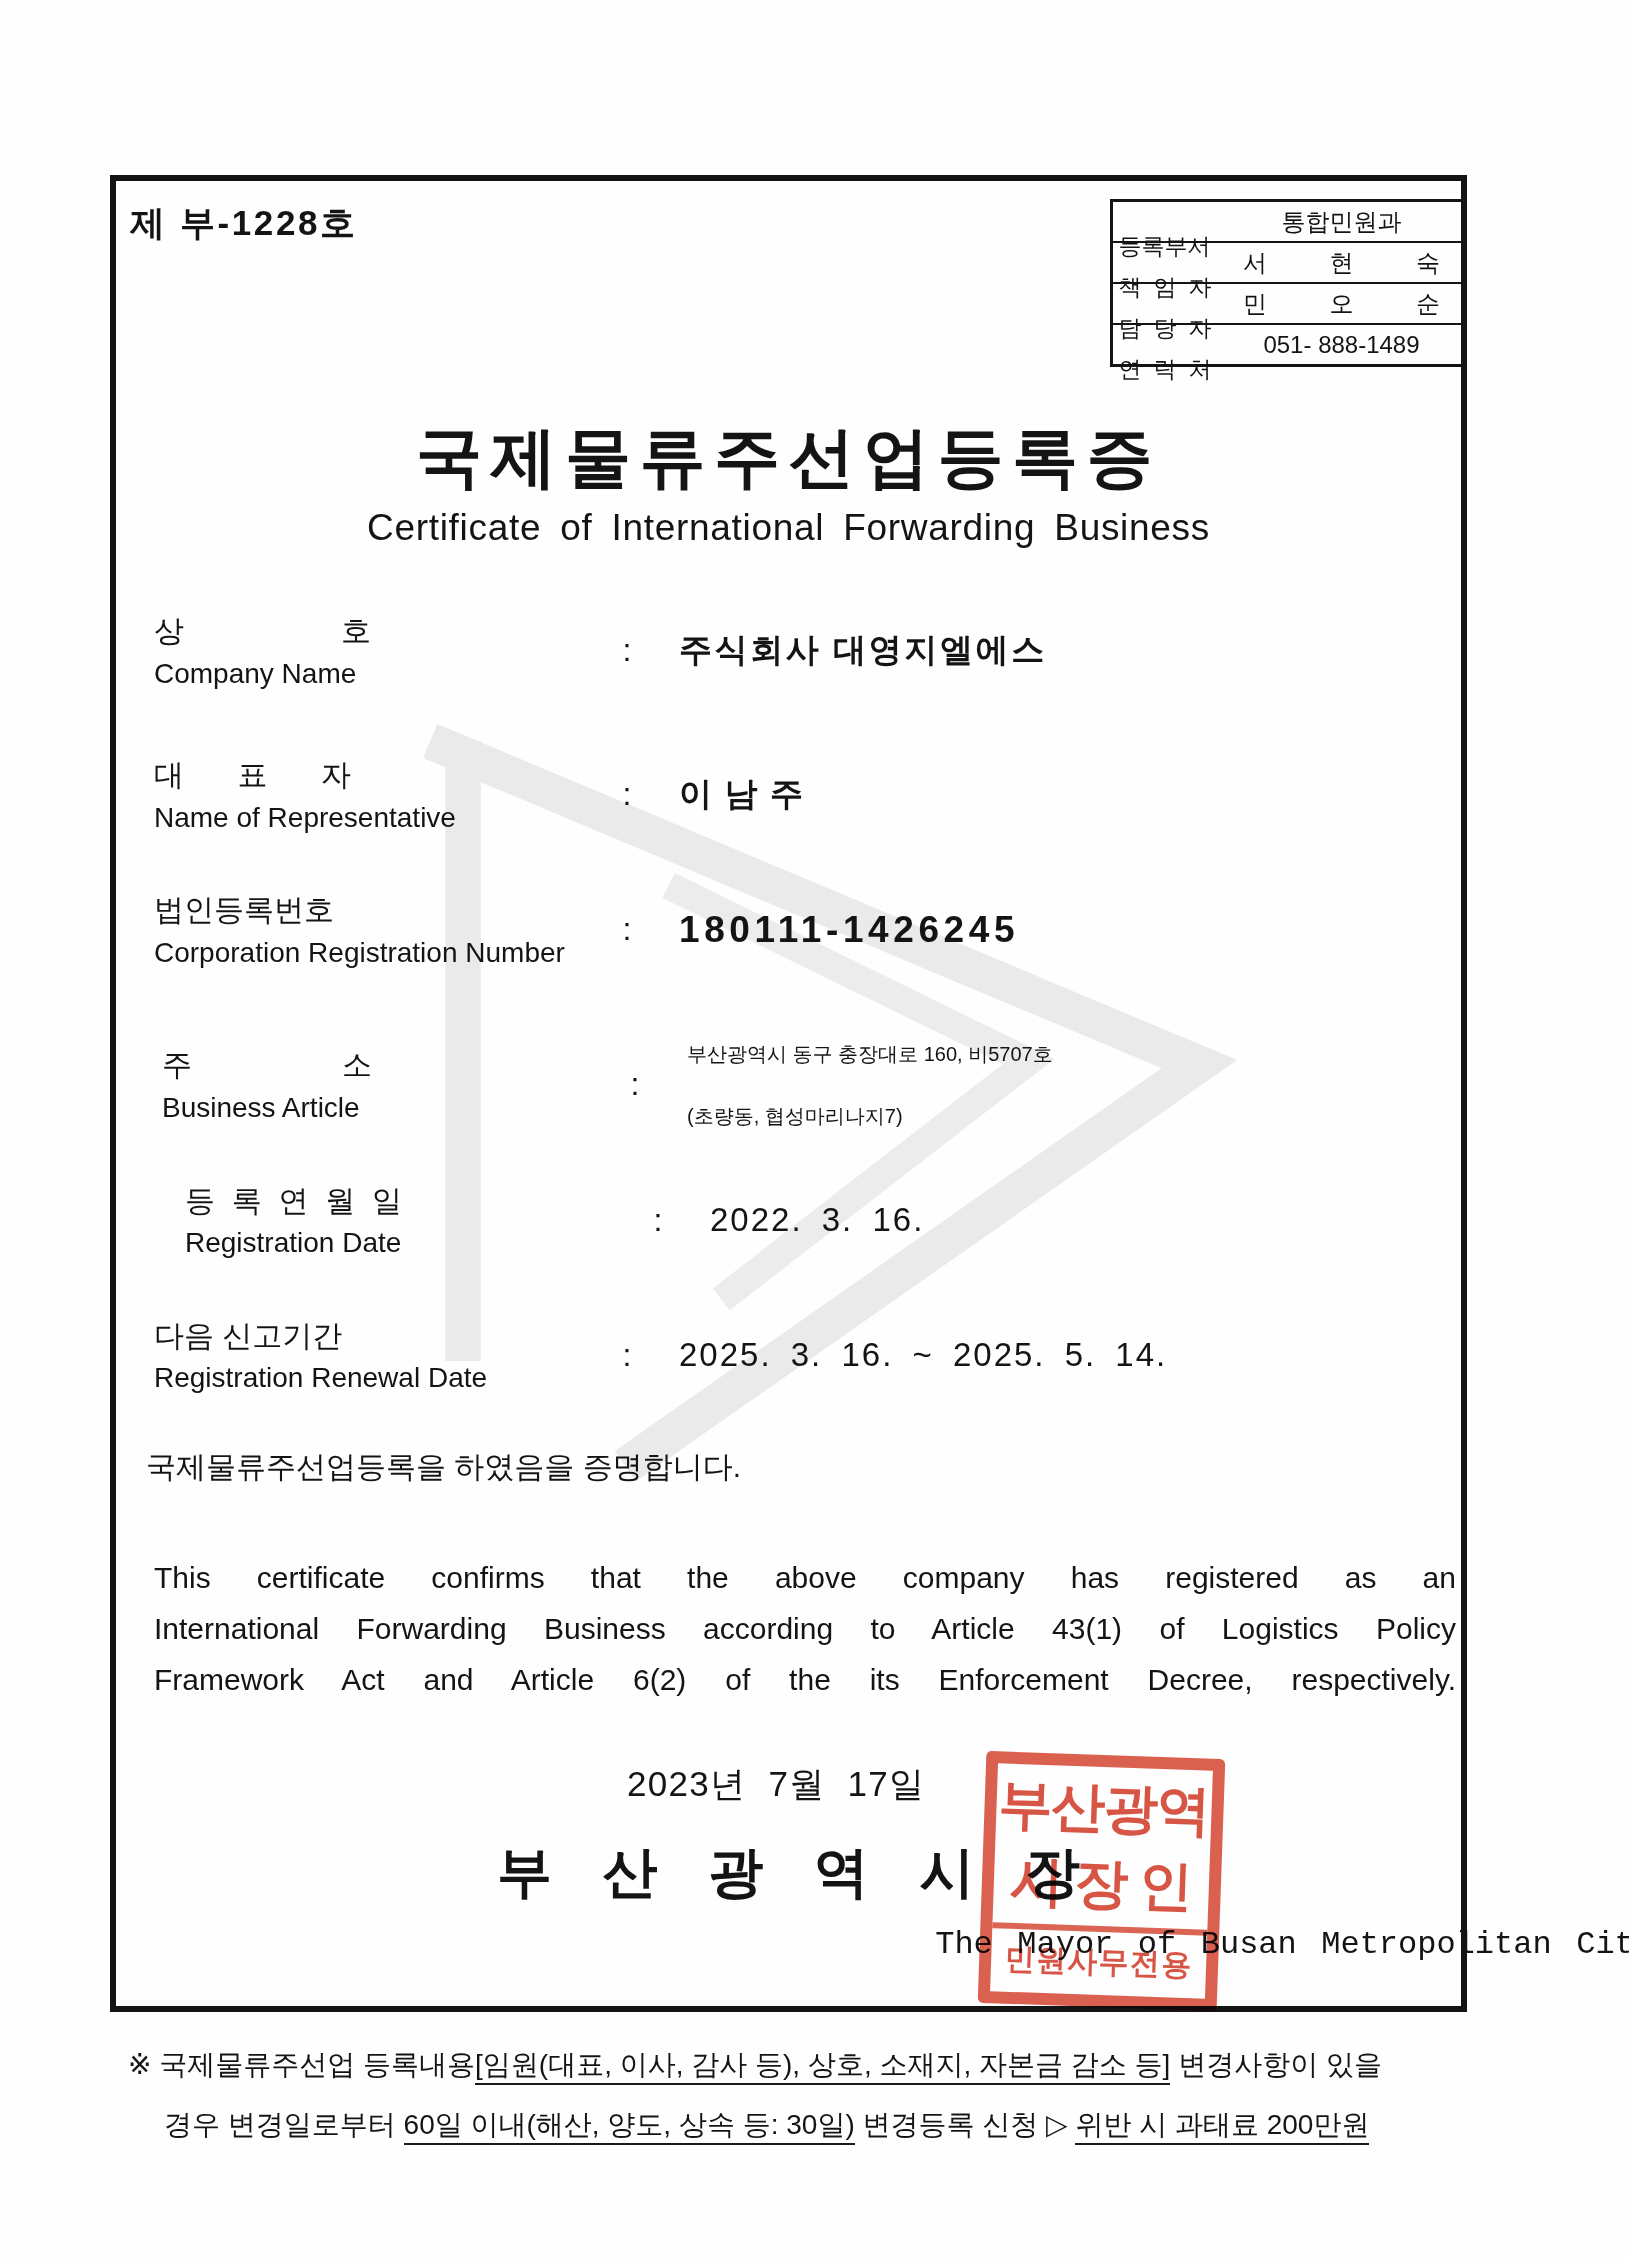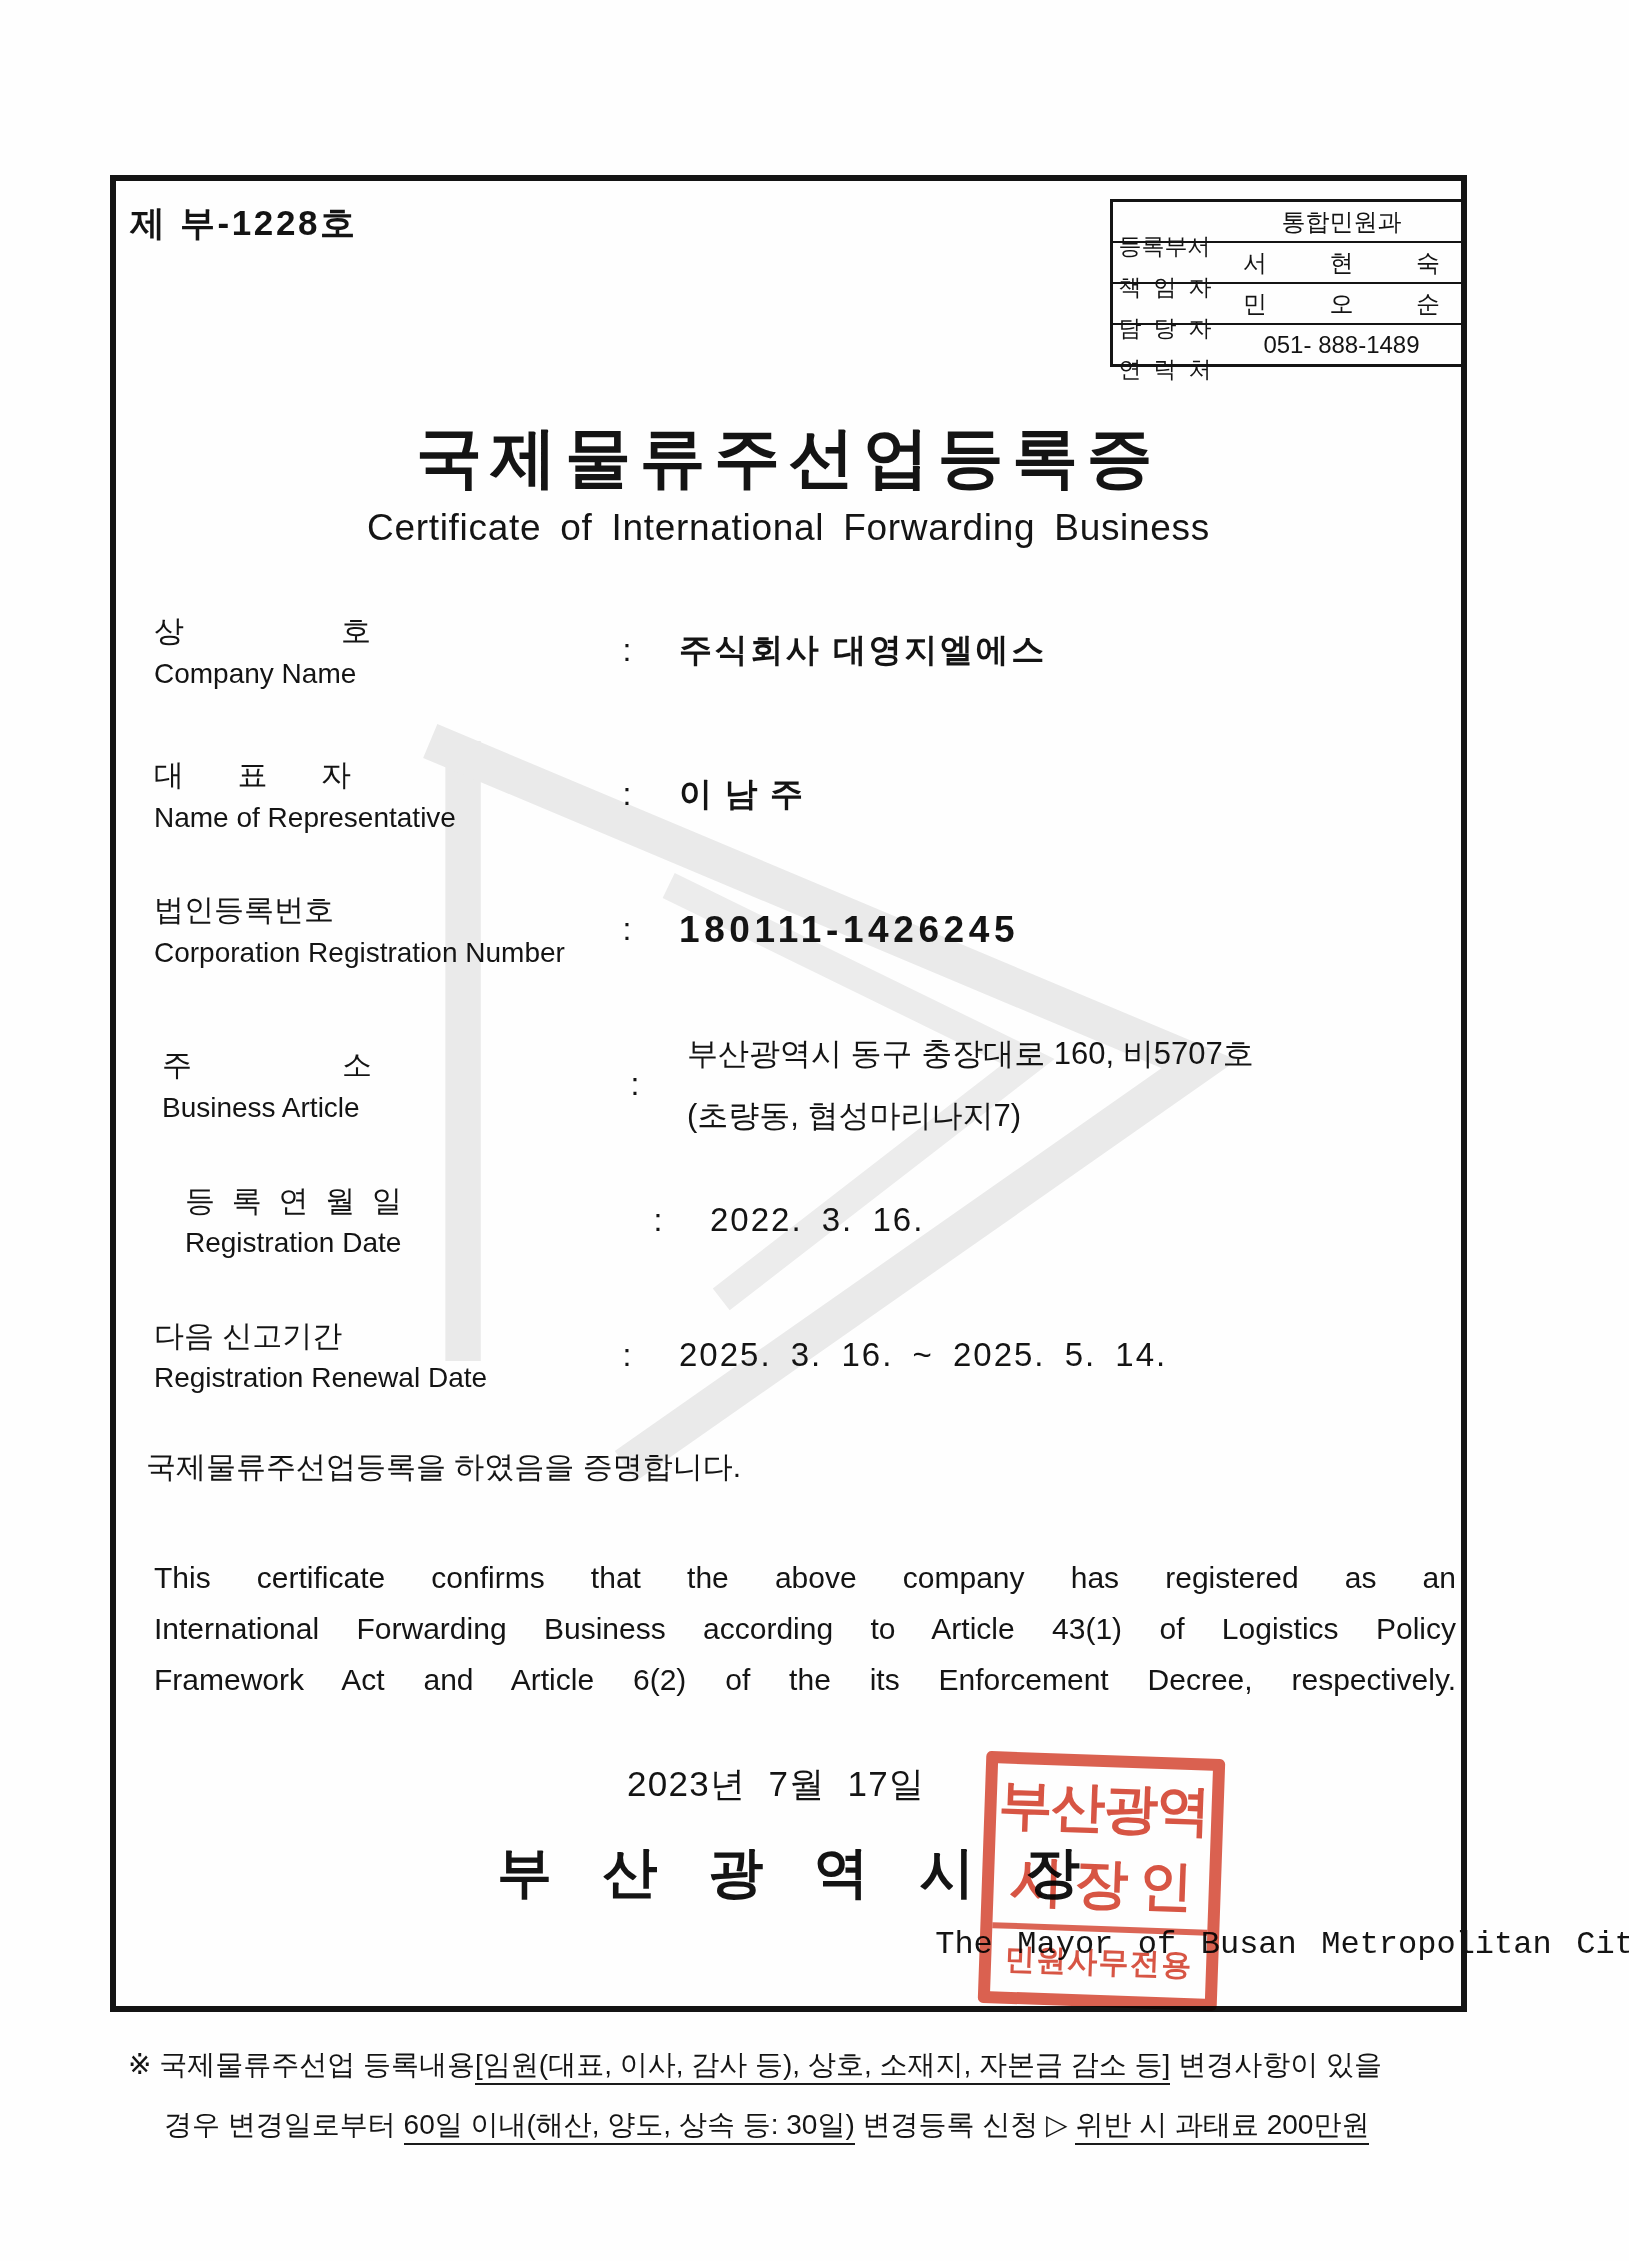--- a/index.html
+++ b/index.html
@@ -56,21 +56,21 @@
   .row-company{top:608px;height:85px;}
   .row-rep{top:752px;height:85px;}
   .row-corp{top:887px;height:85px;}
   .row-addr{top:1022px;height:125px;margin-left:8px;}
   .row-regdate{top:1179px;height:82px;margin-left:31px;}
   .row-renew{top:1314px;height:82px;}
   .w330{width:217px;} .w320{width:210px;} .w300{width:197px;}
   .v-company{font-size:33px;font-weight:bold;letter-spacing:2.6px;}
   .v-rep{font-size:33px;font-weight:bold;letter-spacing:0.38em;}
   .v-corp{font-size:37px;font-weight:bold;letter-spacing:4.6px;}
-  .v-addr{font-size:31px;line-height:62px;}
+  .v-addr{font-size:20px;line-height:62px;}
   .v-date{font-size:33px;letter-spacing:2px;word-spacing:8px;}
 
   
   .body-ko{
     position:absolute;left:146px;top:1435px;width:1311px;
     font-size:30px;line-height:63px;
   }
   .body-ko .l1{padding-left:34px;text-align:justify;text-align-last:justify;}
   .body-en{
     position:absolute;left:154px;top:1552px;width:1302px;

